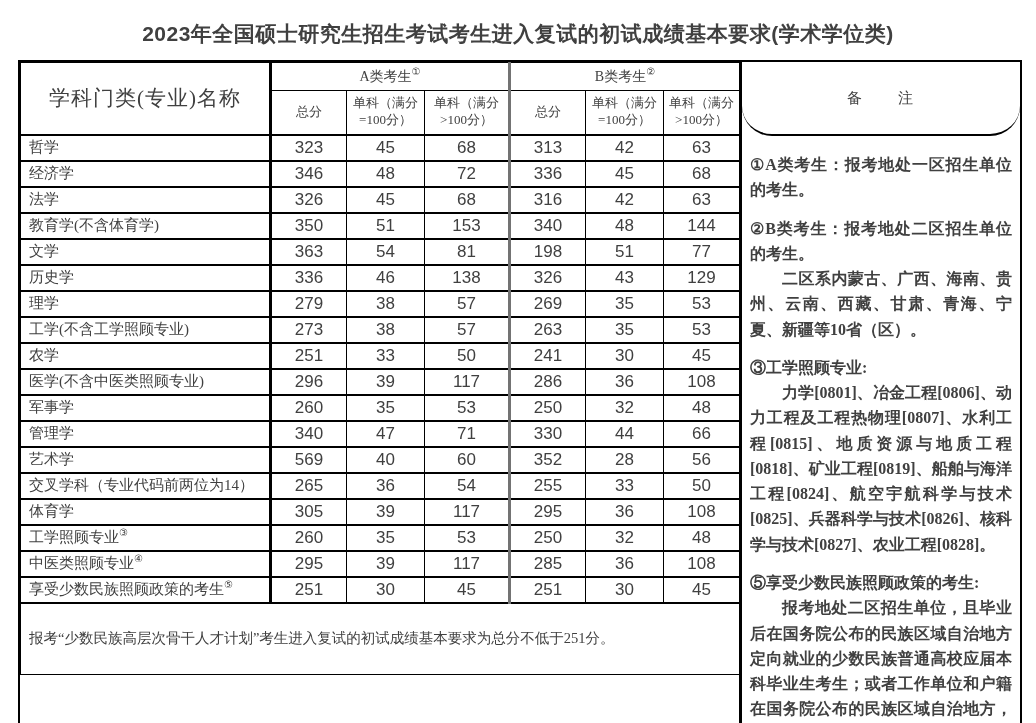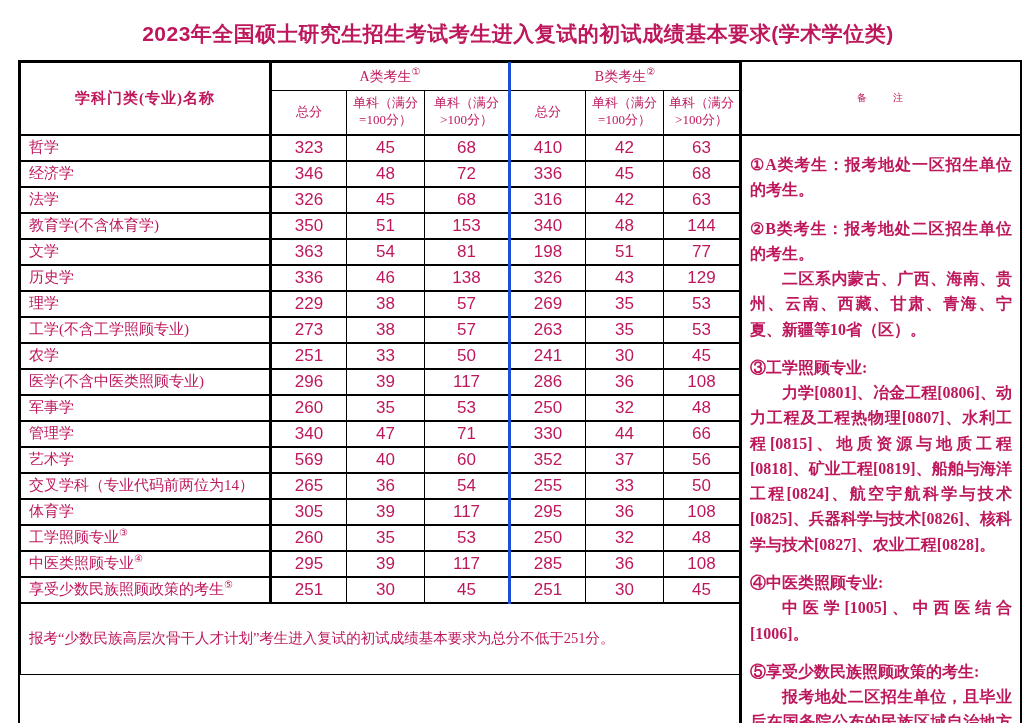--- a/index.html
+++ b/index.html
@@ -2,21 +2,21 @@
 <html><head>
 <meta charset="utf-8">
 <style>
   * { box-sizing: border-box; }
   html, body { margin: 0; padding: 0; background: #ffffff; }
   .page {
     position: relative;
     width: 1036px;
     height: 723px;
     background: #ffffff;
-    color: #be185d;
+    color: #404040;
     font-family: "Liberation Serif", serif;
     overflow: hidden;
   }
   .title {
     position: absolute;
     top: 20px;
     left: 0;
     width: 100%;
     text-align: center;
     font-size: 21px;
@@ -53,40 +53,39 @@
   }
   .score-table thead tr.grp th { height: 28px; }
   .score-table thead tr.sub th {
     height: 44px;
     font-size: 13px;
     line-height: 1.3;
     border-bottom: 2px solid #000;
     padding: 2px 4px;
   }
   .score-table thead th.subject-h {
-    font-size: 15px;
+    font-size: 21px;
     letter-spacing: 1px;
-    font-weight: bold;
   }
   .score-table tbody td {
     height: 26px;
     border-top: 2px solid #000;
     border-bottom: 2px solid #000;
   }
   .score-table tbody td.name-cell {
     text-align: left;
     padding-left: 8px;
     font-size: 15px;
   }
   .score-table tbody td.num-cell {
     font-family: "Liberation Sans", sans-serif;
     font-size: 17px;
   }
   .score-table .asep { border-left: 3px solid #000; }
-  .score-table .bsep { border-left: 3px solid #1d4ed8; }
+  .score-table .bsep { border-left: 3px solid #737373; }
   .score-table tfoot td {
     border-top: 2px solid #000;
     height: 72px;
     text-align: left;
     vertical-align: middle;
     padding: 16px 8px;
     font-size: 14.5px;
   }
   sup { font-size: 10px; vertical-align: super; line-height: 0; }
   .right-part {
@@ -94,22 +93,23 @@
     border-left: 3px solid #000;
     display: flex;
     flex-direction: column;
   }
   .remark-header-box {
     height: 74px;
     border-bottom: 2px solid #000;
     display: flex;
     align-items: center;
     justify-content: center;
-    font-size: 10px;
+    font-size: 15px;
     letter-spacing: 2px;
+    border-radius: 30px;
   }
   .remarks-panel {
     flex: 1;
     padding: 16px 8px 8px 8px;
     font-size: 16px;
     line-height: 1.58;
     font-weight: bold;
     text-align: justify;
     border-radius: 11px;
   }
@@ -150,21 +150,21 @@
             <th>单科（满分=100分）</th>
             <th>单科（满分&gt;100分）</th>
           </tr>
         </thead>
         <tbody>
             <tr>
               <td class="name-cell">哲学</td>
               <td class="num-cell asep">323</td>
               <td class="num-cell">45</td>
               <td class="num-cell">68</td>
-              <td class="num-cell bsep">410</td>
+              <td class="num-cell bsep">313</td>
               <td class="num-cell">42</td>
               <td class="num-cell">63</td>
             </tr>
             <tr>
               <td class="name-cell">经济学</td>
               <td class="num-cell asep">346</td>
               <td class="num-cell">48</td>
               <td class="num-cell">72</td>
               <td class="num-cell bsep">336</td>
               <td class="num-cell">45</td>
@@ -201,21 +201,21 @@
               <td class="name-cell">历史学</td>
               <td class="num-cell asep">336</td>
               <td class="num-cell">46</td>
               <td class="num-cell">138</td>
               <td class="num-cell bsep">326</td>
               <td class="num-cell">43</td>
               <td class="num-cell">129</td>
             </tr>
             <tr>
               <td class="name-cell">理学</td>
-              <td class="num-cell asep">229</td>
+              <td class="num-cell asep">279</td>
               <td class="num-cell">38</td>
               <td class="num-cell">57</td>
               <td class="num-cell bsep">269</td>
               <td class="num-cell">35</td>
               <td class="num-cell">53</td>
             </tr>
             <tr>
               <td class="name-cell">工学(不含工学照顾专业)</td>
               <td class="num-cell asep">273</td>
               <td class="num-cell">38</td>
@@ -259,21 +259,21 @@
               <td class="num-cell bsep">330</td>
               <td class="num-cell">44</td>
               <td class="num-cell">66</td>
             </tr>
             <tr>
               <td class="name-cell">艺术学</td>
               <td class="num-cell asep">569</td>
               <td class="num-cell">40</td>
               <td class="num-cell">60</td>
               <td class="num-cell bsep">352</td>
-              <td class="num-cell">37</td>
+              <td class="num-cell">28</td>
               <td class="num-cell">56</td>
             </tr>
             <tr>
               <td class="name-cell">交叉学科（专业代码前两位为14）</td>
               <td class="num-cell asep">265</td>
               <td class="num-cell">36</td>
               <td class="num-cell">54</td>
               <td class="num-cell bsep">255</td>
               <td class="num-cell">33</td>
               <td class="num-cell">50</td>
@@ -331,24 +331,20 @@
           </div>
           <div class="remark-block">
             <div class="remark-head">②B类考生：报考地处二区招生单位的考生。</div>
             <div class="remark-body">二区系内蒙古、广西、海南、贵州、云南、西藏、甘肃、青海、宁夏、新疆等10省（区）。</div>
           </div>
           <div class="remark-block">
             <div class="remark-head">③工学照顾专业:</div>
             <div class="remark-body">力学[0801]、冶金工程[0806]、动力工程及工程热物理[0807]、水利工程[0815]、地质资源与地质工程[0818]、矿业工程[0819]、船舶与海洋工程[0824]、航空宇航科学与技术[0825]、兵器科学与技术[0826]、核科学与技术[0827]、农业工程[0828]。</div>
           </div>
           <div class="remark-block">
-            <div class="remark-head">④中医类照顾专业:</div>
-            <div class="remark-body">中医学[1005]、中西医结合[1006]。</div>
-          </div>
-          <div class="remark-block">
             <div class="remark-head">⑤享受少数民族照顾政策的考生:</div>
             <div class="remark-body">报考地处二区招生单位，且毕业后在国务院公布的民族区域自治地方定向就业的少数民族普通高校应届本科毕业生考生；或者工作单位和户籍在国务院公布的民族区域自治地方，且定向就业单位为原单位的少数民族在职人员考生。</div>
           </div>
         </div>
     </div>
 
   </div>
 </div>
 
 </body></html>

